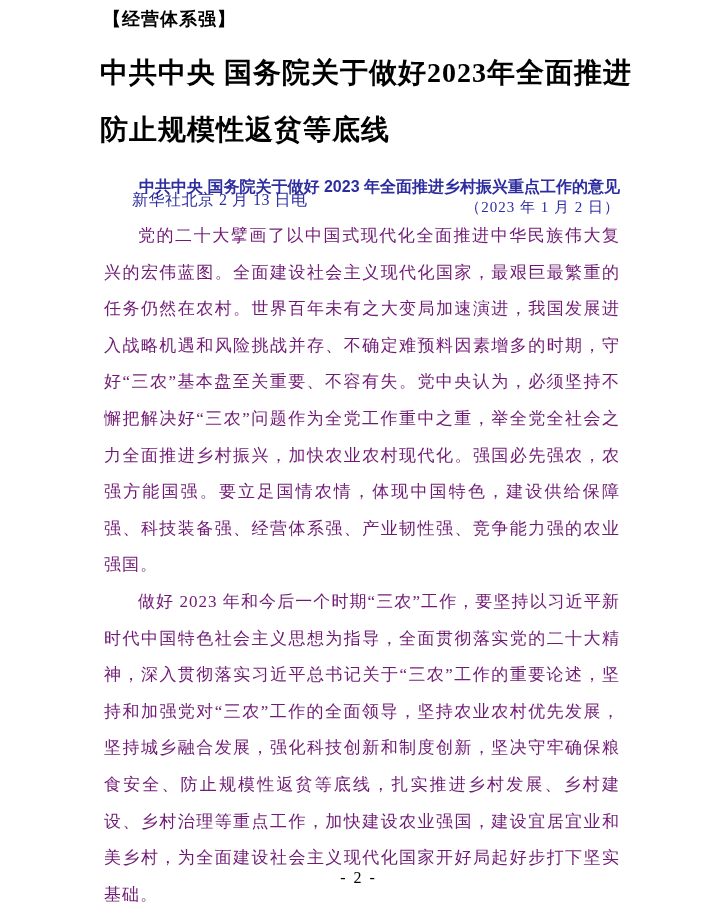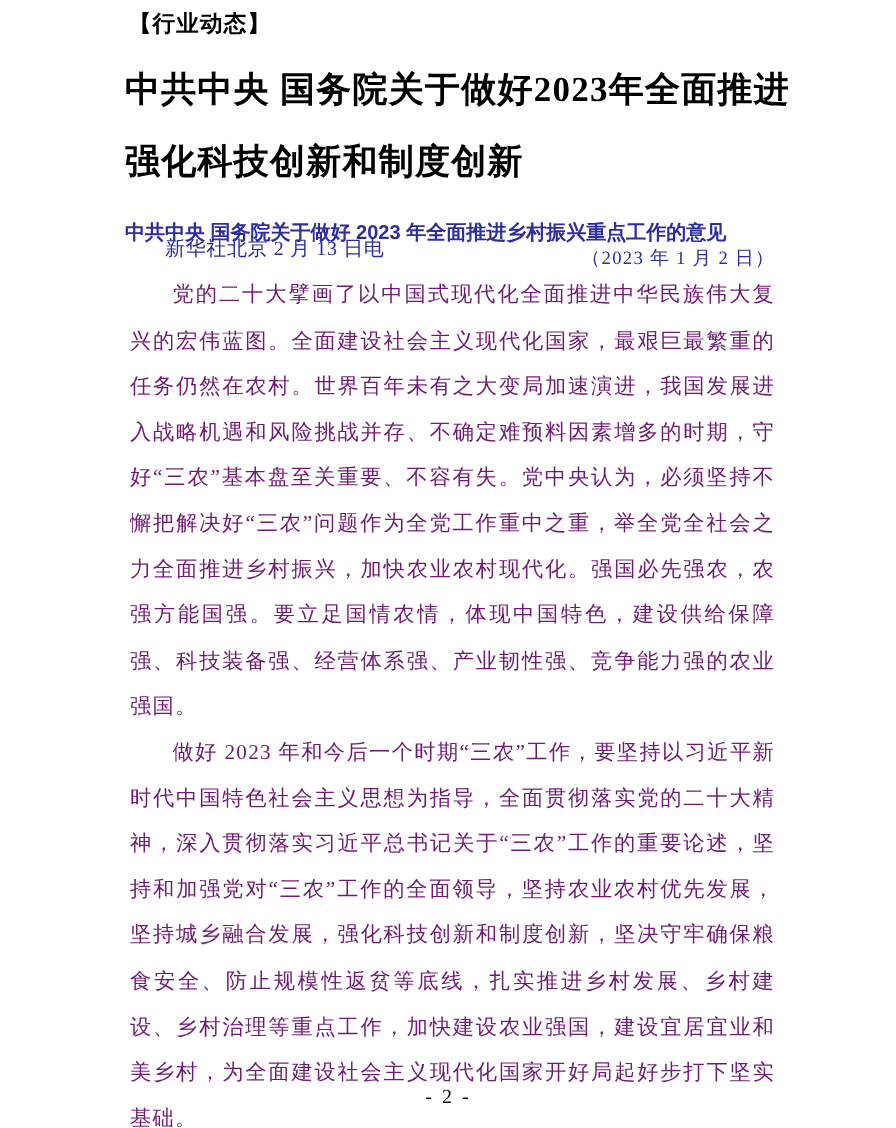--- a/index.html
+++ b/index.html
@@ -52,21 +52,21 @@
     letter-spacing: 0.5px;
     color: #2D2DA0;
     white-space: nowrap;
     margin-top: 37px;
   }
   .subtitle {
     position: absolute;
     left: 100px;
     top: 176px;
     width: 520px;
-    text-align: left;
+    text-align: right;
     font-family: "Liberation Sans", sans-serif;
     font-weight: bold;
     font-size: 16px;
     line-height: 21px;
     color: #2D2DA0;
     white-space: nowrap;
   }
   .dateline {
     position: absolute;
     left: 100px;
@@ -103,25 +103,25 @@
     font-size: 16px;
     letter-spacing: 2px;
     color: #000000;
   }
 </style>
 </head>
 <body>
 
 <div class="page">
 
-  <div class="section-tag">【行业动态】</div>
+  <div class="section-tag">【经营体系强】</div>
 
   <h1 class="main-title" style="margin:0;">
     <span class="line">中共中央 国务院关于做好2023年全面推进</span>
-    <span class="line">强化科技创新和制度创新</span>
+    <span class="line">防止规模性返贫等底线</span>
   </h1>
 
   <div class="byline">新华社北京 2 月 13 日电</div>
 
   <div class="subtitle">中共中央 国务院关于做好 2023 年全面推进乡村振兴重点工作的意见</div>
 
   <div class="dateline">（2023 年 1 月 2 日）</div>
 
   <div class="body-text">
     <p>党的二十大擘画了以中国式现代化全面推进中华民族伟大复兴的宏伟蓝图。全面建设社会主义现代化国家，最艰巨最繁重的任务仍然在农村。世界百年未有之大变局加速演进，我国发展进入战略机遇和风险挑战并存、不确定难预料因素增多的时期，守好“三农”基本盘至关重要、不容有失。党中央认为，必须坚持不懈把解决好“三农”问题作为全党工作重中之重，举全党全社会之力全面推进乡村振兴，加快农业农村现代化。强国必先强农，农强方能国强。要立足国情农情，体现中国特色，建设供给保障强、科技装备强、经营体系强、产业韧性强、竞争能力强的农业强国。</p>

